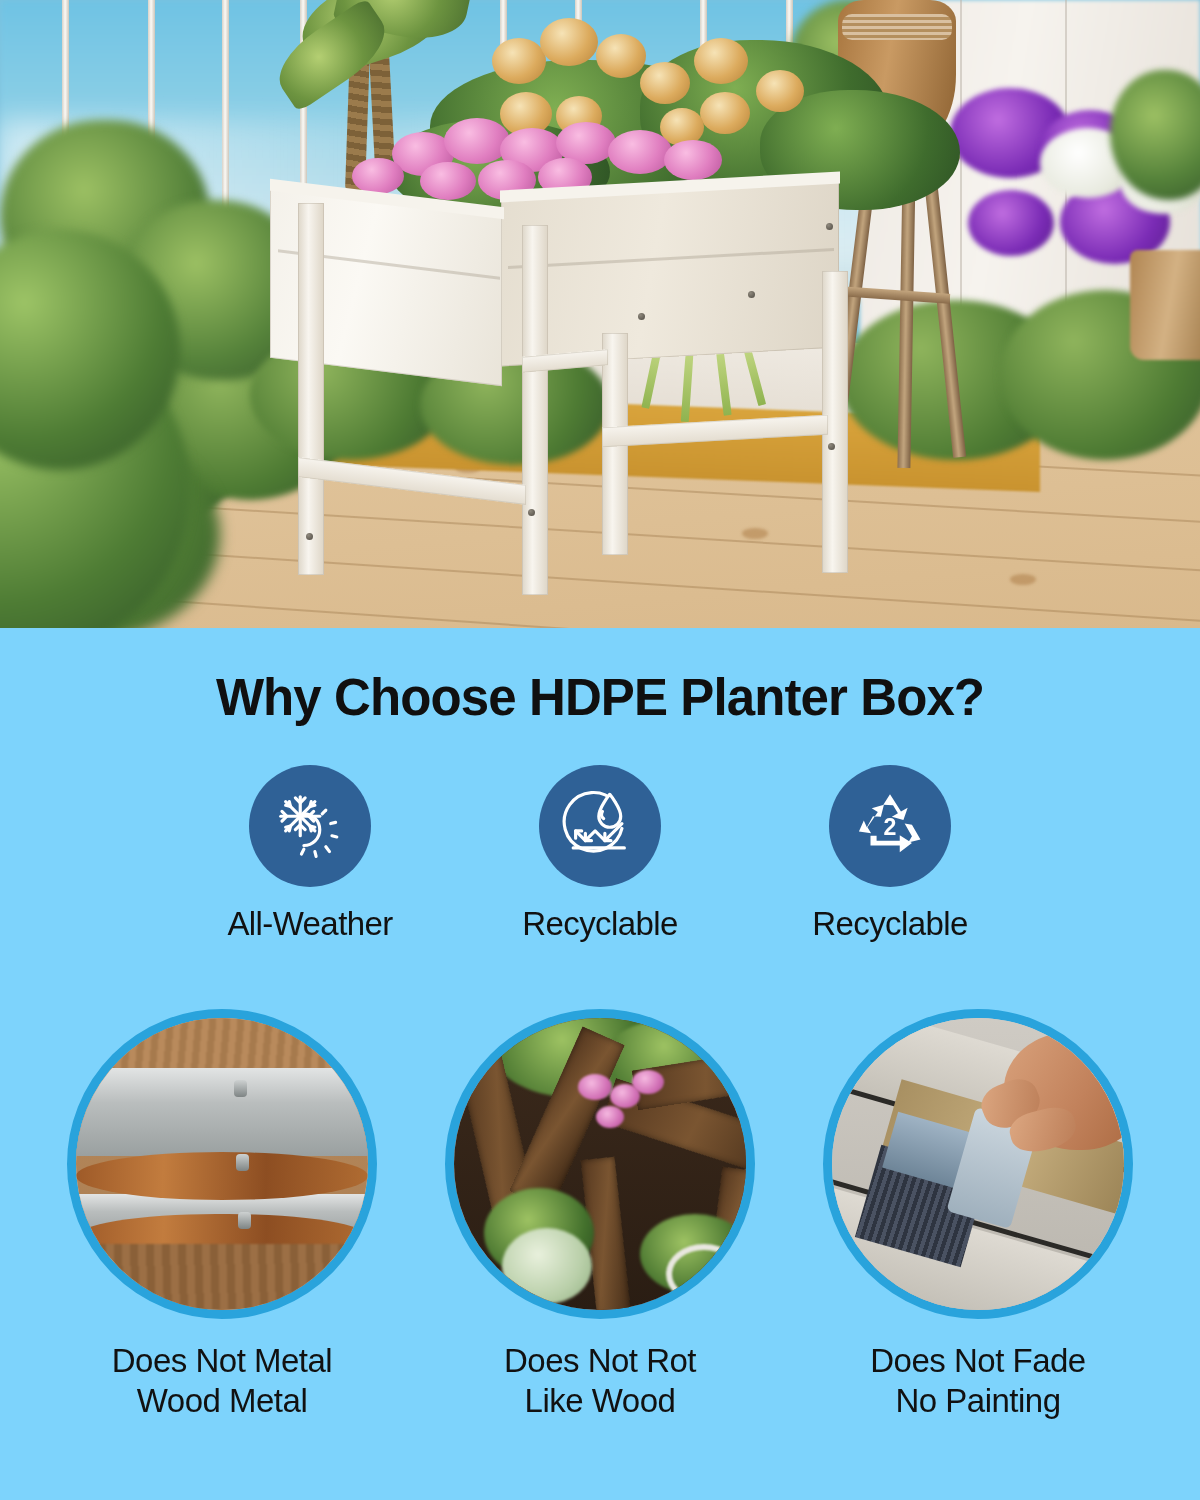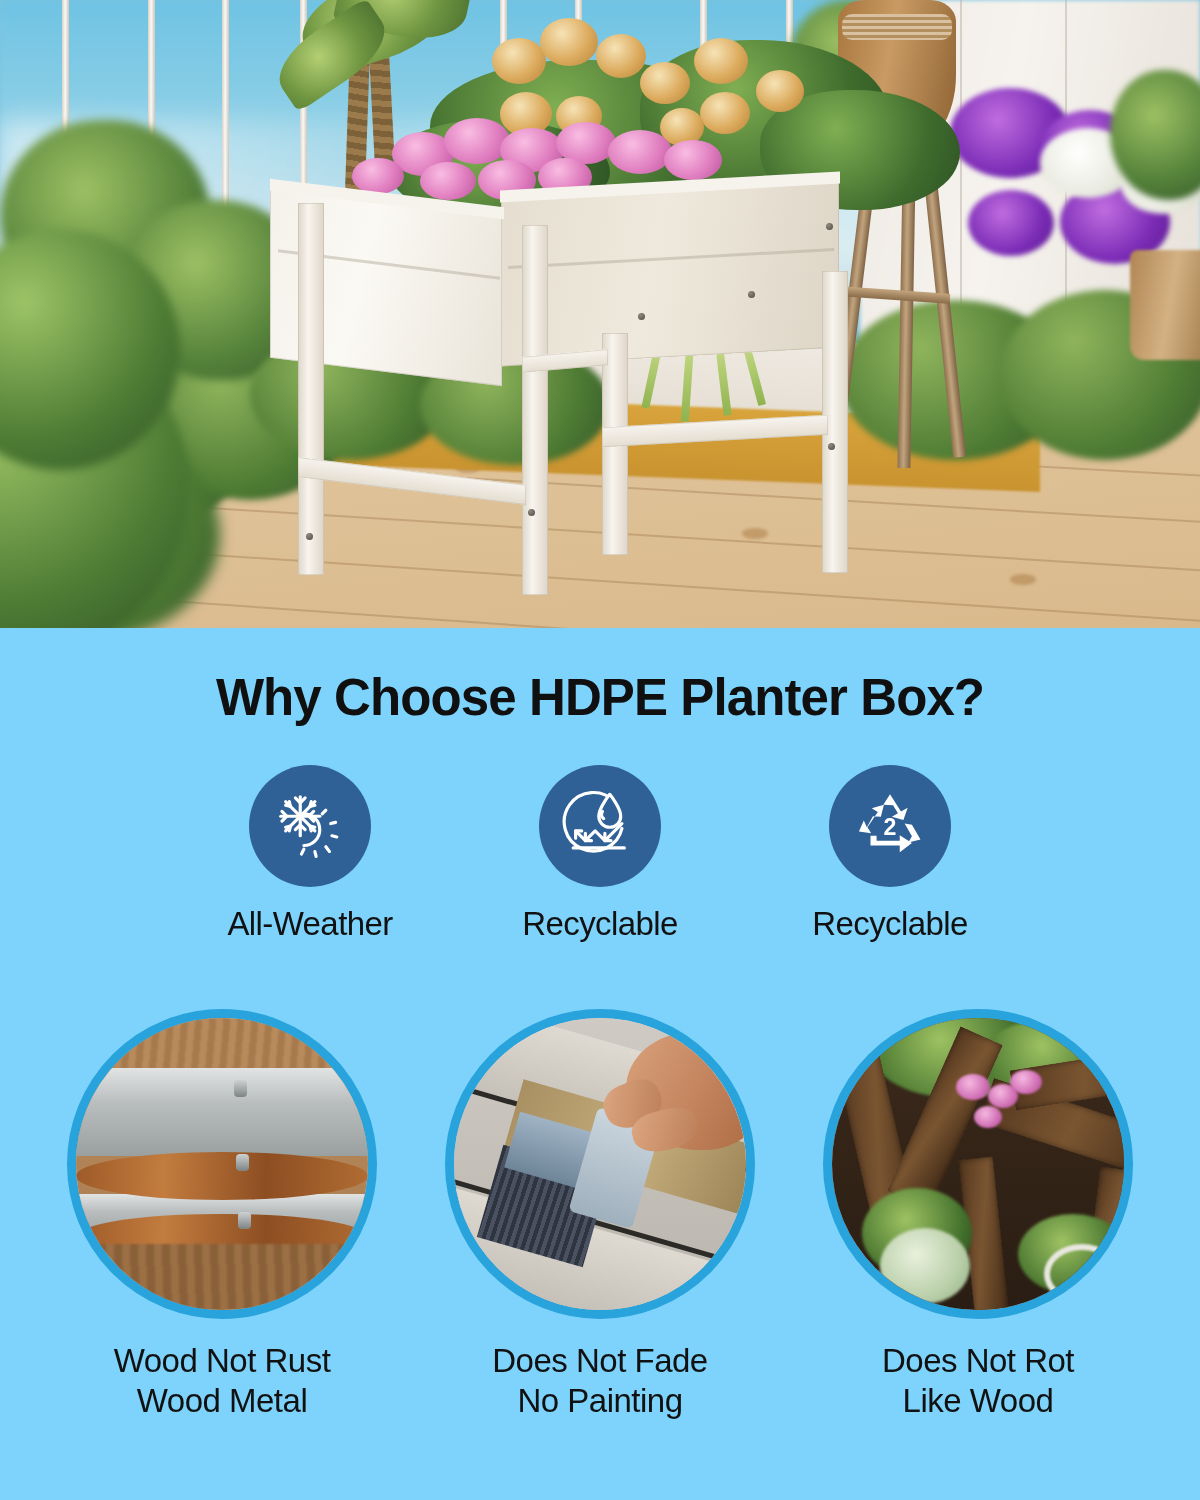--- a/index.html
+++ b/index.html
@@ -523,47 +523,22 @@
           <div class="rust-metal" style="top:238px;height:34px"></div>
           <div class="rust-streak" style="top:134px;height:48px"></div>
           <div class="rust-streak" style="top:196px;height:46px"></div>
           <div class="rust-soil-bot"></div>
           <div class="rust-bolt" style="left:158px;top:62px"></div>
           <div class="rust-bolt" style="left:160px;top:136px"></div>
           <div class="rust-bolt" style="left:162px;top:194px"></div>
         </div>
       </div>
       <div class="ccaption">
-        <div>Wood Not Rust</div>
+        <div>Does Not Metal</div>
         <div>Wood Metal</div>
-      </div>
-    </div>
-
-    <div class="cmp">
-      <div class="cphoto">
-        <div class="cinner">
-          <div class="paint-bg"></div>
-          <div class="paint-plank" style="top:-30px;transform:rotate(16deg)"></div>
-          <div class="paint-gap" style="top:54px;transform:rotate(16deg)"></div>
-          <div class="paint-wet" style="left:60px;top:60px;width:290px;height:70px;transform:rotate(16deg)"></div>
-          <div class="paint-gap" style="top:150px;transform:rotate(16deg)"></div>
-          <div class="paint-plank" style="top:160px;transform:rotate(16deg)"></div>
-          <div class="paint-gap" style="top:248px;transform:rotate(16deg)"></div>
-          <div class="paint-plank" style="top:256px;transform:rotate(16deg)"></div>
-          <div class="brush-bristle" style="left:34px;top:140px;width:110px;height:96px;transform:rotate(16deg)"></div>
-          <div class="brush-ferrule" style="left:56px;top:108px;width:112px;height:58px;transform:rotate(16deg)"></div>
-          <div class="brush-handle" style="left:128px;top:96px;width:66px;height:108px;transform:rotate(16deg)"></div>
-          <div class="hand" style="left:172px;top:14px;width:140px;height:118px"></div>
-          <div class="finger" style="left:150px;top:64px;width:58px;height:44px;transform:rotate(-22deg)"></div>
-          <div class="finger" style="left:178px;top:92px;width:66px;height:40px;transform:rotate(-14deg)"></div>
-        </div>
-      </div>
-      <div class="ccaption">
-        <div>Does Not Fade</div>
-        <div>No Painting</div>
       </div>
     </div>
 
     <div class="cmp">
       <div class="cphoto">
         <div class="cinner">
           <div class="wood-bg"></div>
           <div class="wood-green" style="left:40px;top:-10px;width:170px;height:90px"></div>
           <div class="wood-green" style="left:150px;top:0px;width:150px;height:80px"></div>
           <div class="wood-beam" style="left:30px;top:30px;width:44px;height:250px;transform:rotate(-13deg)"></div>
@@ -583,14 +558,39 @@
           <div class="wood-green" style="left:186px;top:196px;width:110px;height:80px"></div>
           <div class="wood-white" style="left:212px;top:226px;width:76px;height:60px"></div>
         </div>
       </div>
       <div class="ccaption">
         <div>Does Not Rot</div>
         <div>Like Wood</div>
       </div>
     </div>
 
+    <div class="cmp">
+      <div class="cphoto">
+        <div class="cinner">
+          <div class="paint-bg"></div>
+          <div class="paint-plank" style="top:-30px;transform:rotate(16deg)"></div>
+          <div class="paint-gap" style="top:54px;transform:rotate(16deg)"></div>
+          <div class="paint-wet" style="left:60px;top:60px;width:290px;height:70px;transform:rotate(16deg)"></div>
+          <div class="paint-gap" style="top:150px;transform:rotate(16deg)"></div>
+          <div class="paint-plank" style="top:160px;transform:rotate(16deg)"></div>
+          <div class="paint-gap" style="top:248px;transform:rotate(16deg)"></div>
+          <div class="paint-plank" style="top:256px;transform:rotate(16deg)"></div>
+          <div class="brush-bristle" style="left:34px;top:140px;width:110px;height:96px;transform:rotate(16deg)"></div>
+          <div class="brush-ferrule" style="left:56px;top:108px;width:112px;height:58px;transform:rotate(16deg)"></div>
+          <div class="brush-handle" style="left:128px;top:96px;width:66px;height:108px;transform:rotate(16deg)"></div>
+          <div class="hand" style="left:172px;top:14px;width:140px;height:118px"></div>
+          <div class="finger" style="left:150px;top:64px;width:58px;height:44px;transform:rotate(-22deg)"></div>
+          <div class="finger" style="left:178px;top:92px;width:66px;height:40px;transform:rotate(-14deg)"></div>
+        </div>
+      </div>
+      <div class="ccaption">
+        <div>Does Not Fade</div>
+        <div>No Painting</div>
+      </div>
+    </div>
+
   </div>
 </div>
 
 </body></html>

